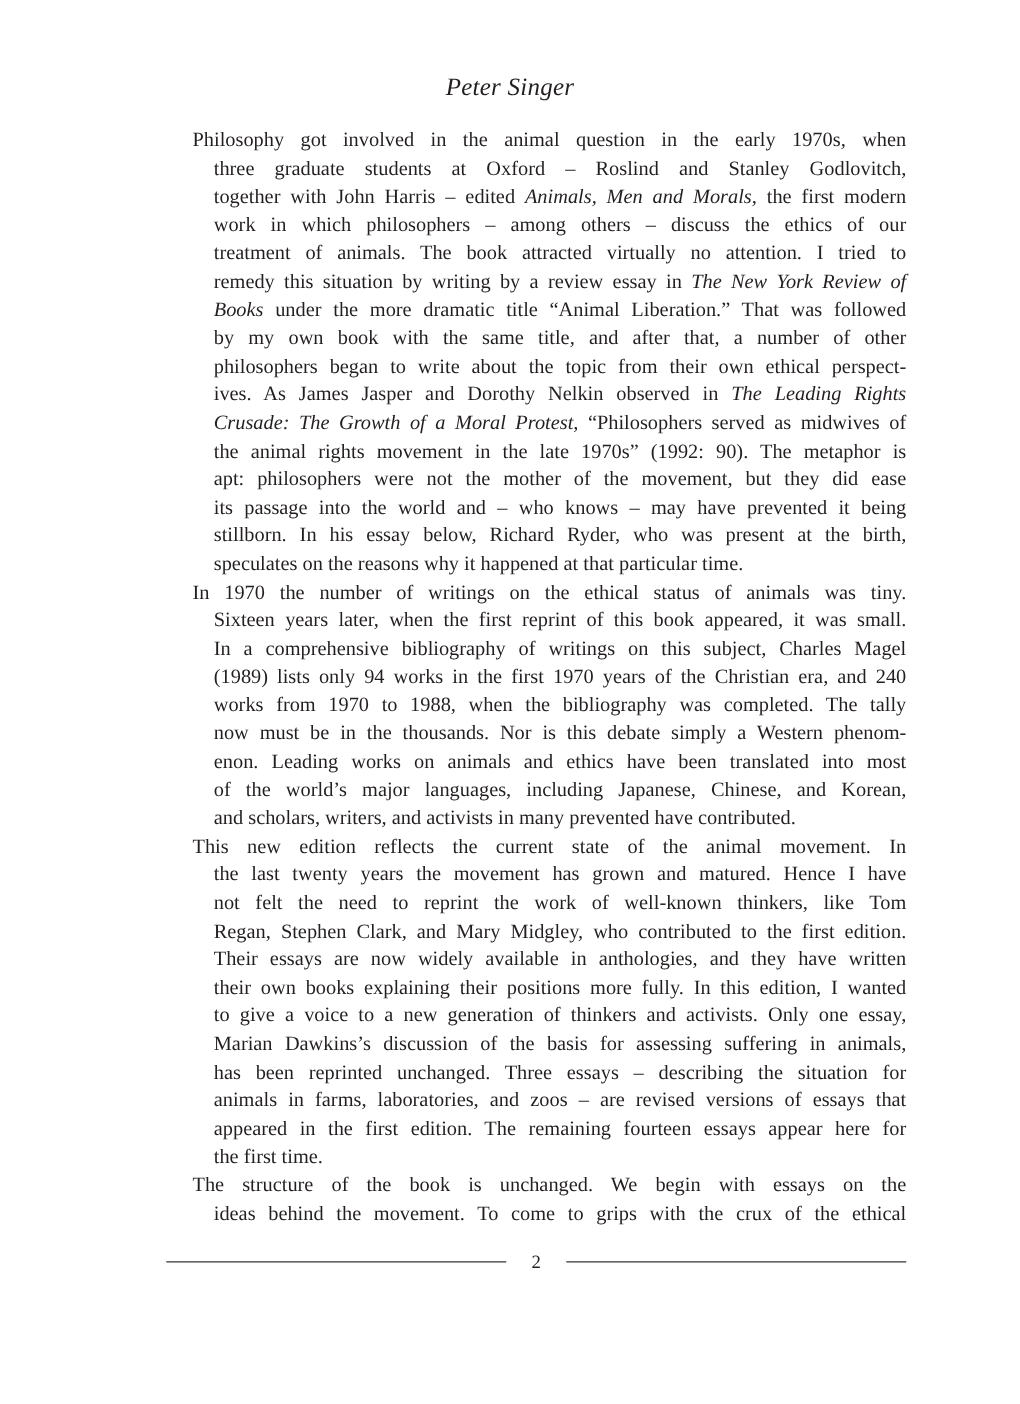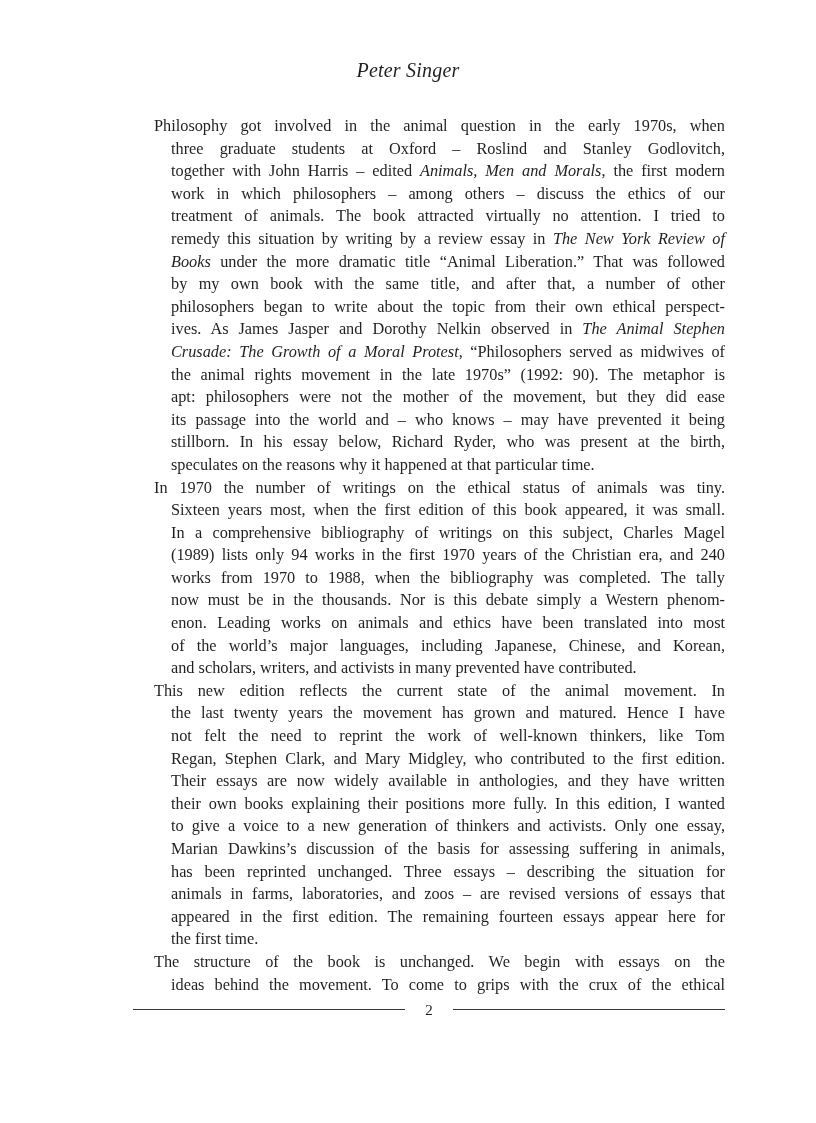--- a/index.html
+++ b/index.html
@@ -21,21 +21,21 @@
       left: 0;
       width: 816px;
       text-align: center;
       font-style: italic;
       font-size: 20px;
       line-height: 20px;
       letter-spacing: 0.2px;
     }
     .body-text {
       position: absolute;
-      top: 115px;
+      top: 101px;
       left: 134px;
       width: 591px;
     }
     .body-text p {
       margin: 0;
       text-indent: 20px;
       text-align: justify;
       font-size: 16.3px;
       line-height: 22.6px;
       hyphens: none;
@@ -99,31 +99,31 @@
     <p style="text-indent: 0px;">
       <span class="line first">Philosophy got involved in the animal question in the early 1970s, when</span>
       <span class="line cont">three graduate students at Oxford – Roslind and Stanley Godlovitch,</span>
       <span class="line cont">together with John Harris – edited <em>Animals, Men and Morals</em>, the first modern</span>
       <span class="line cont">work in which philosophers – among others – discuss the ethics of our</span>
       <span class="line cont">treatment of animals. The book attracted virtually no attention. I tried to</span>
       <span class="line cont">remedy this situation by writing by a review essay in <em>The New York Review of</em></span>
       <span class="line cont"><em>Books</em> under the more dramatic title “Animal Liberation.” That was followed</span>
       <span class="line cont">by my own book with the same title, and after that, a number of other</span>
       <span class="line cont">philosophers began to write about the topic from their own ethical perspect-</span>
-      <span class="line cont">ives. As James Jasper and Dorothy Nelkin observed in <em>The Animal Stephen</em></span>
+      <span class="line cont">ives. As James Jasper and Dorothy Nelkin observed in <em>The Leading Rights</em></span>
       <span class="line cont"><em>Crusade: The Growth of a Moral Protest</em>, “Philosophers served as midwives of</span>
       <span class="line cont">the animal rights movement in the late 1970s” (1992: 90). The metaphor is</span>
       <span class="line cont">apt: philosophers were not the mother of the movement, but they did ease</span>
       <span class="line cont">its passage into the world and – who knows – may have prevented it being</span>
       <span class="line cont">stillborn. In his essay below, Richard Ryder, who was present at the birth,</span>
       <span class="line cont last">speculates on the reasons why it happened at that particular time.</span>
     </p>
     <p style="text-indent: 0px;">
       <span class="line first">In 1970 the number of writings on the ethical status of animals was tiny.</span>
-      <span class="line cont">Sixteen years most, when the first edition of this book appeared, it was small.</span>
+      <span class="line cont">Sixteen years later, when the first reprint of this book appeared, it was small.</span>
       <span class="line cont">In a comprehensive bibliography of writings on this subject, Charles Magel</span>
       <span class="line cont">(1989) lists only 94 works in the first 1970 years of the Christian era, and 240</span>
       <span class="line cont">works from 1970 to 1988, when the bibliography was completed. The tally</span>
       <span class="line cont">now must be in the thousands. Nor is this debate simply a Western phenom-</span>
       <span class="line cont">enon. Leading works on animals and ethics have been translated into most</span>
       <span class="line cont">of the world’s major languages, including Japanese, Chinese, and Korean,</span>
       <span class="line cont last">and scholars, writers, and activists in many prevented have contributed.</span>
     </p>
     <p style="text-indent: 0px;">
       <span class="line first">This new edition reflects the current state of the animal movement. In</span>

